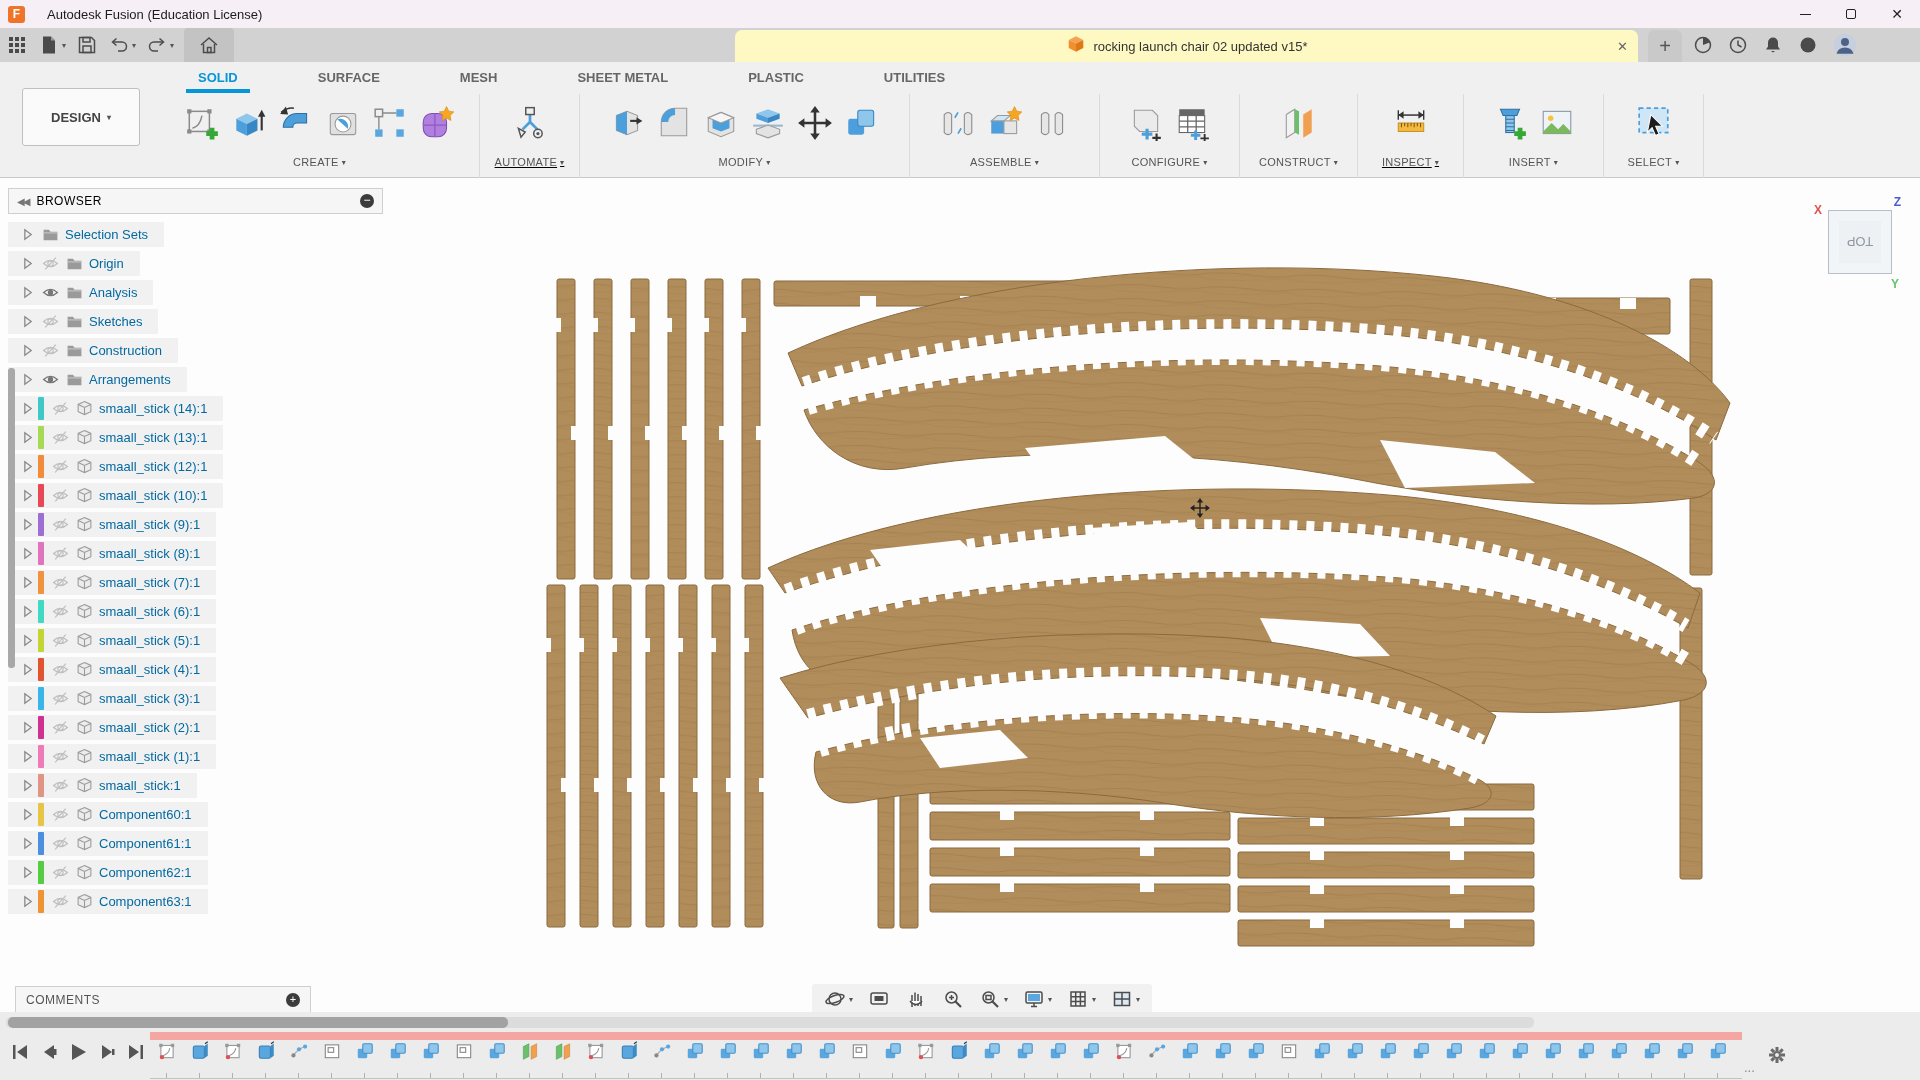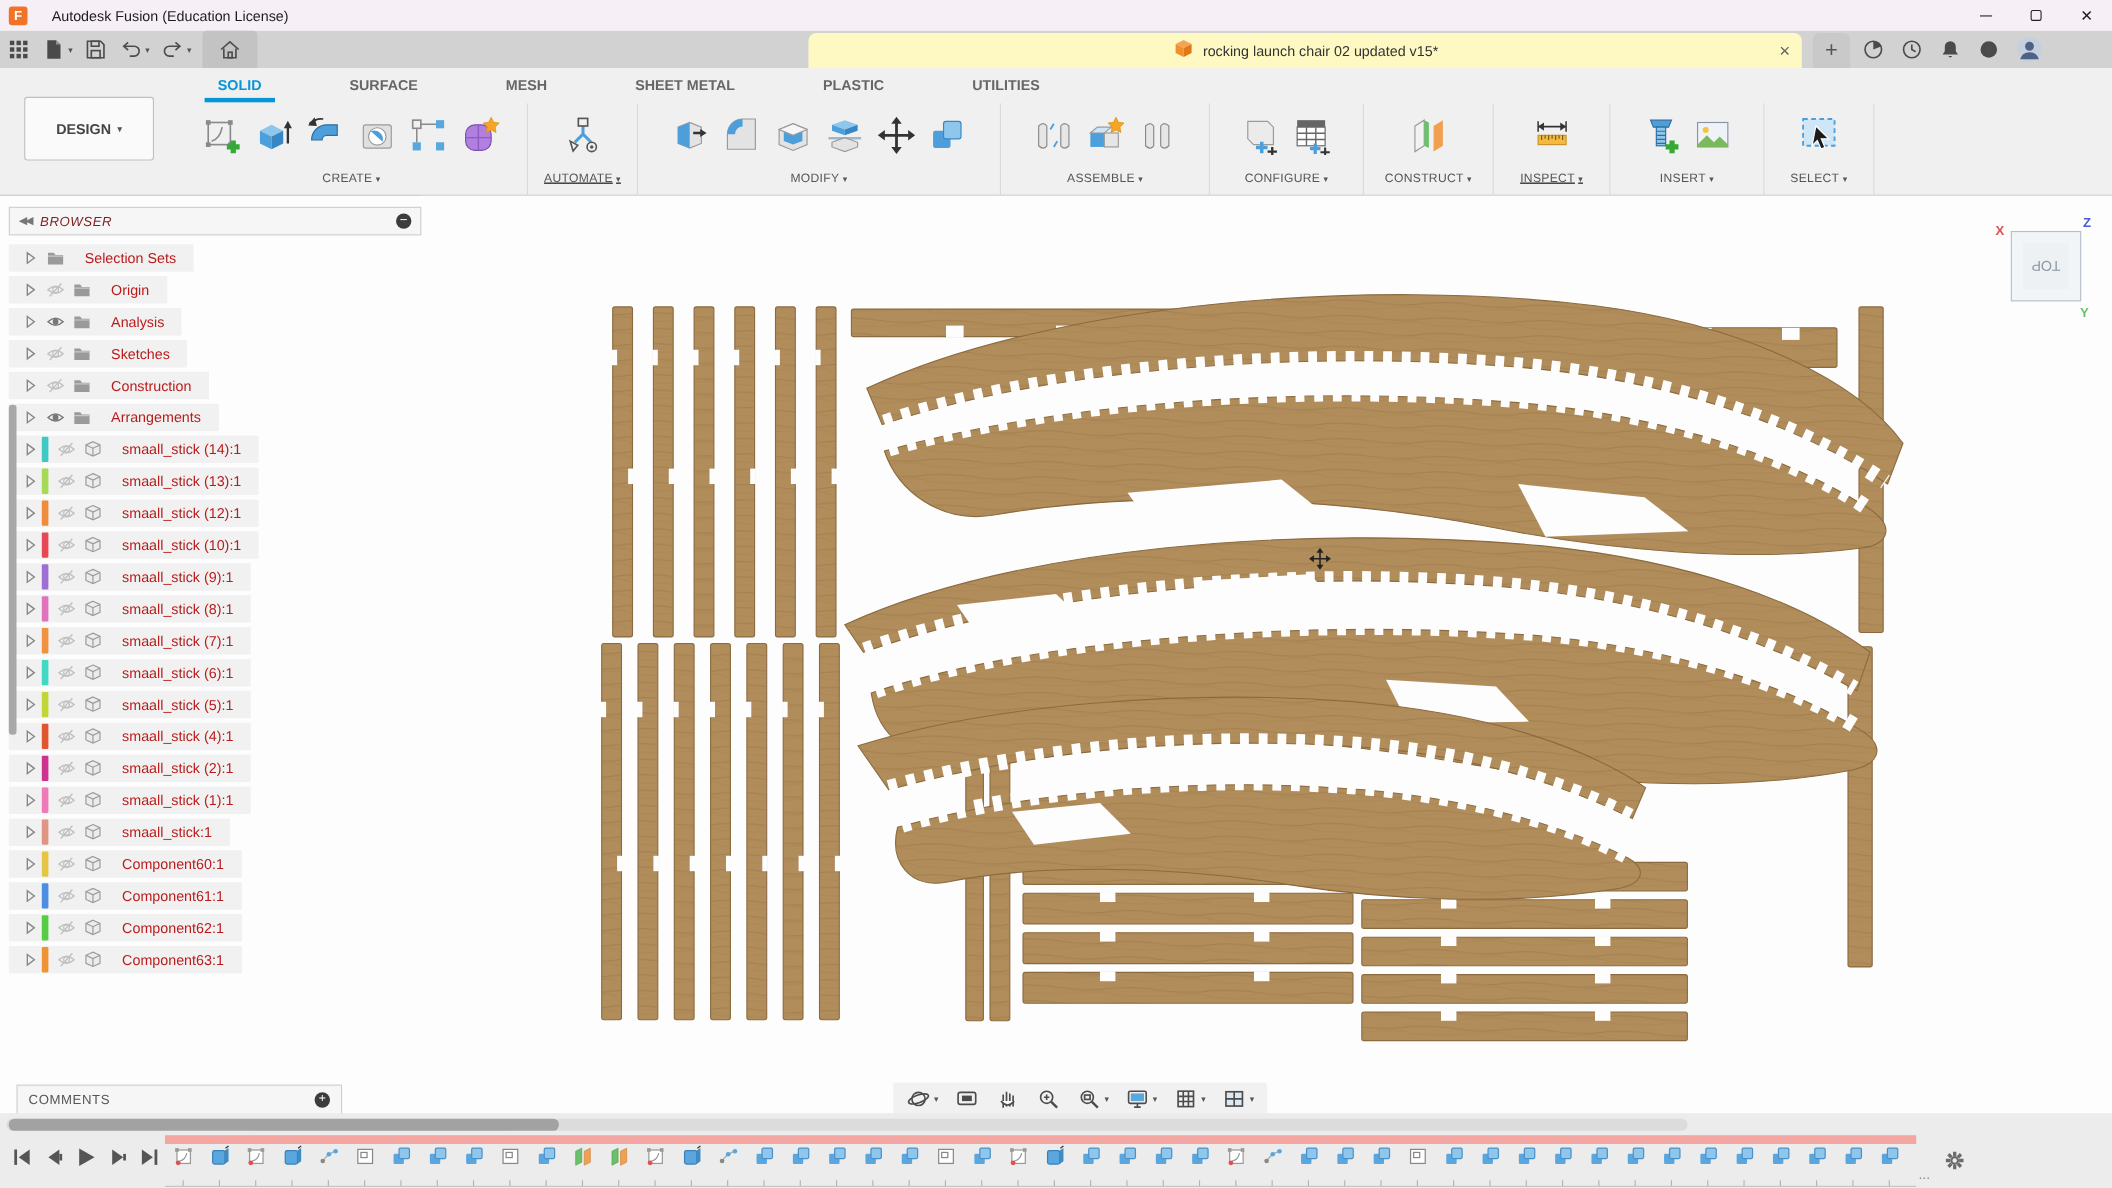--- a/index.html
+++ b/index.html
@@ -38,31 +38,31 @@
   #ribbon-groups { position:absolute; left:160px; top:32px; display:flex; height:84px; }
   .rgroup { display:flex; flex-direction:column; align-items:center; border-right:1px solid #dadada; padding:0 6px; }
   .rgroup-icons { height:58px; display:flex; align-items:center; justify-content:center; gap:7px; }
   .rgroup-label { height:20px; font-size:11px; color:#555; letter-spacing:.3px; display:flex; align-items:center; gap:3px; }
   .ric { width:40px; height:44px; display:flex; align-items:center; justify-content:center; }
   .ric svg { display:block; }
 
   
   #browser { position:absolute; left:8px; top:188px; width:375px; }
   #browser-header { height:26px; background:#f6f6f6; border:1px solid #cfcfcf; display:flex; align-items:center; padding:0 8px; }
-  #browser-title { font-size:12px; color:#7f1d1d; letter-spacing:.5px; margin-left:8px;font-style:italic; }
+  #browser-title { font-size:12px; color:#000000; letter-spacing:.5px; margin-left:8px; }
   #browser-collapse { color:#777; font-size:10px; letter-spacing:-2px; }
   #browser-minus { margin-left:auto; width:14px; height:14px; border-radius:50%; background:#3c3c3c; color:#fff; font-size:12px; line-height:13px; text-align:center; }
   #browser-tree { margin-top:6px; }
   .brow { height:29px; display:flex; align-items:center; }
   .brow-inner { display:flex; align-items:center; background:#f1f1f1; height:25px; padding-right:16px; border-radius:1px; }
   .b-exp { width:22px; margin-left:8px; display:flex; justify-content:center; }
   .b-swatch { width:6px; height:23px; margin-right:4px; border-radius:1px; }
   .b-eye { width:24px; display:flex; justify-content:center; }
   .b-type { width:24px; display:flex; justify-content:center; }
-  .b-label { font-size:13px; color:#b91c1c; margin-left:15px; white-space:nowrap; }
+  .b-label { font-size:13px; color:#0369a1; margin-left:3px; white-space:nowrap; }
   #browser-vscroll { position:absolute; left:0px; top:180px; width:7px; height:300px; background:#a8a8a8; border-radius:3px; }
 
   #comments-bar { position:absolute; left:15px; top:986px; width:296px; height:28px; background:#f6f6f6; border:1px solid #cfcfcf; display:flex; align-items:center; padding:0 10px; }
   #comments-title { font-size:12px; color:#555; letter-spacing:.5px; }
   #comments-plus { margin-left:auto; width:14px; height:14px; border-radius:50%; background:#3c3c3c; color:#fff; font-size:11px; line-height:13px; text-align:center; }
 
   
   #canvas { position:absolute; left:383px; top:178px; width:1537px; height:838px; background:#fdfdfd; }
   #parts-svg { position:absolute; left:17px; top:0; }
 
@@ -984,20 +984,44 @@
           <span class="b-label">smaall_stick (4):1</span>
         </div>
       </div>
       <div class="brow">
         <div class="brow-inner">
           <span class="b-exp">
             <svg width="17" height="17" viewBox="0 0 16 16" xmlns="http://www.w3.org/2000/svg">
               <path d="M5.5 3.5 L11.5 8 L5.5 12.5 Z" fill="none" stroke="#888" stroke-width="1.2"></path>
             </svg>
           </span>
+          <span class="b-swatch" style="background:#38b6ea"></span>
+          <span class="b-eye">
+            <svg width="17" height="17" viewBox="0 0 16 16" xmlns="http://www.w3.org/2000/svg">
+              <path d="M1.5 8 Q8 2 14.5 8 Q8 14 1.5 8 Z" fill="none" stroke="#c0c0c0" stroke-width="1.2"></path>
+              <circle cx="8" cy="8" r="2.5" fill="none" stroke="#c0c0c0"></circle>
+              <path d="M3 13.5 L13 2.5" stroke="#c0c0c0" stroke-width="1.2"></path>
+            </svg>
+          </span>
+          <span class="b-type">
+            <svg width="17" height="17" viewBox="0 0 16 16" xmlns="http://www.w3.org/2000/svg">
+              <polygon points="8,1.5 14,4.2 14,11 8,13.7 2,11 2,4.2" fill="#ececec" stroke="#9a9a9a"></polygon>
+              <path d="M2 4.2 L8 7 L14 4.2 M8 7 V13.7" stroke="#9a9a9a" fill="none"></path>
+            </svg>
+          </span>
+          <span class="b-label">smaall_stick (3):1</span>
+        </div>
+      </div>
+      <div class="brow">
+        <div class="brow-inner">
+          <span class="b-exp">
+            <svg width="17" height="17" viewBox="0 0 16 16" xmlns="http://www.w3.org/2000/svg">
+              <path d="M5.5 3.5 L11.5 8 L5.5 12.5 Z" fill="none" stroke="#888" stroke-width="1.2"></path>
+            </svg>
+          </span>
           <span class="b-swatch" style="background:#d03090"></span>
           <span class="b-eye">
             <svg width="17" height="17" viewBox="0 0 16 16" xmlns="http://www.w3.org/2000/svg">
               <path d="M1.5 8 Q8 2 14.5 8 Q8 14 1.5 8 Z" fill="none" stroke="#c0c0c0" stroke-width="1.2"></path>
               <circle cx="8" cy="8" r="2.5" fill="none" stroke="#c0c0c0"></circle>
               <path d="M3 13.5 L13 2.5" stroke="#c0c0c0" stroke-width="1.2"></path>
             </svg>
           </span>
           <span class="b-type">
             <svg width="17" height="17" viewBox="0 0 16 16" xmlns="http://www.w3.org/2000/svg">

